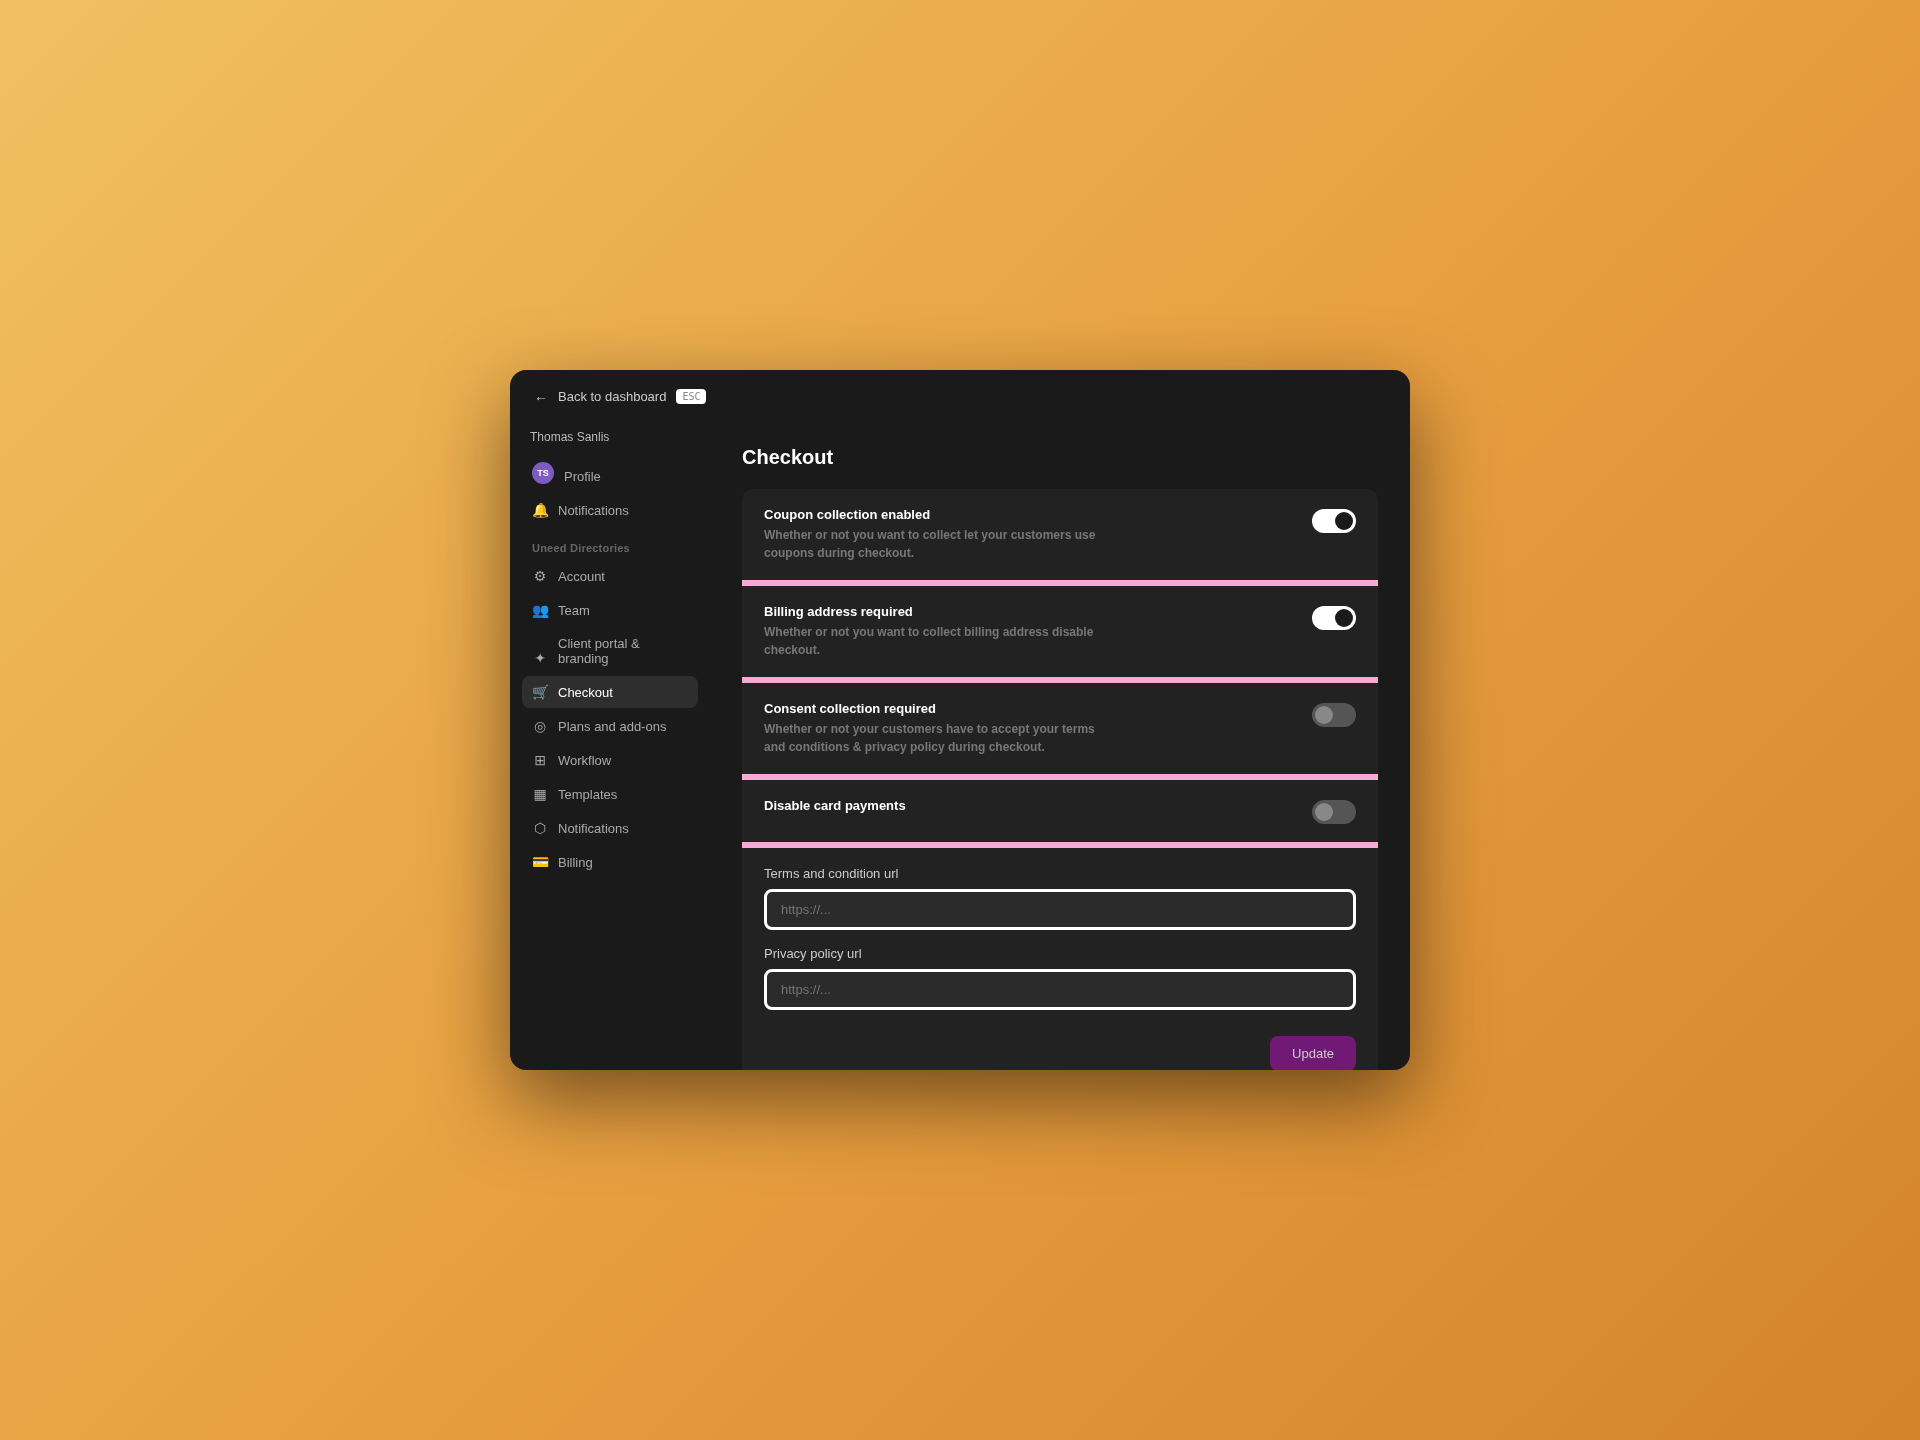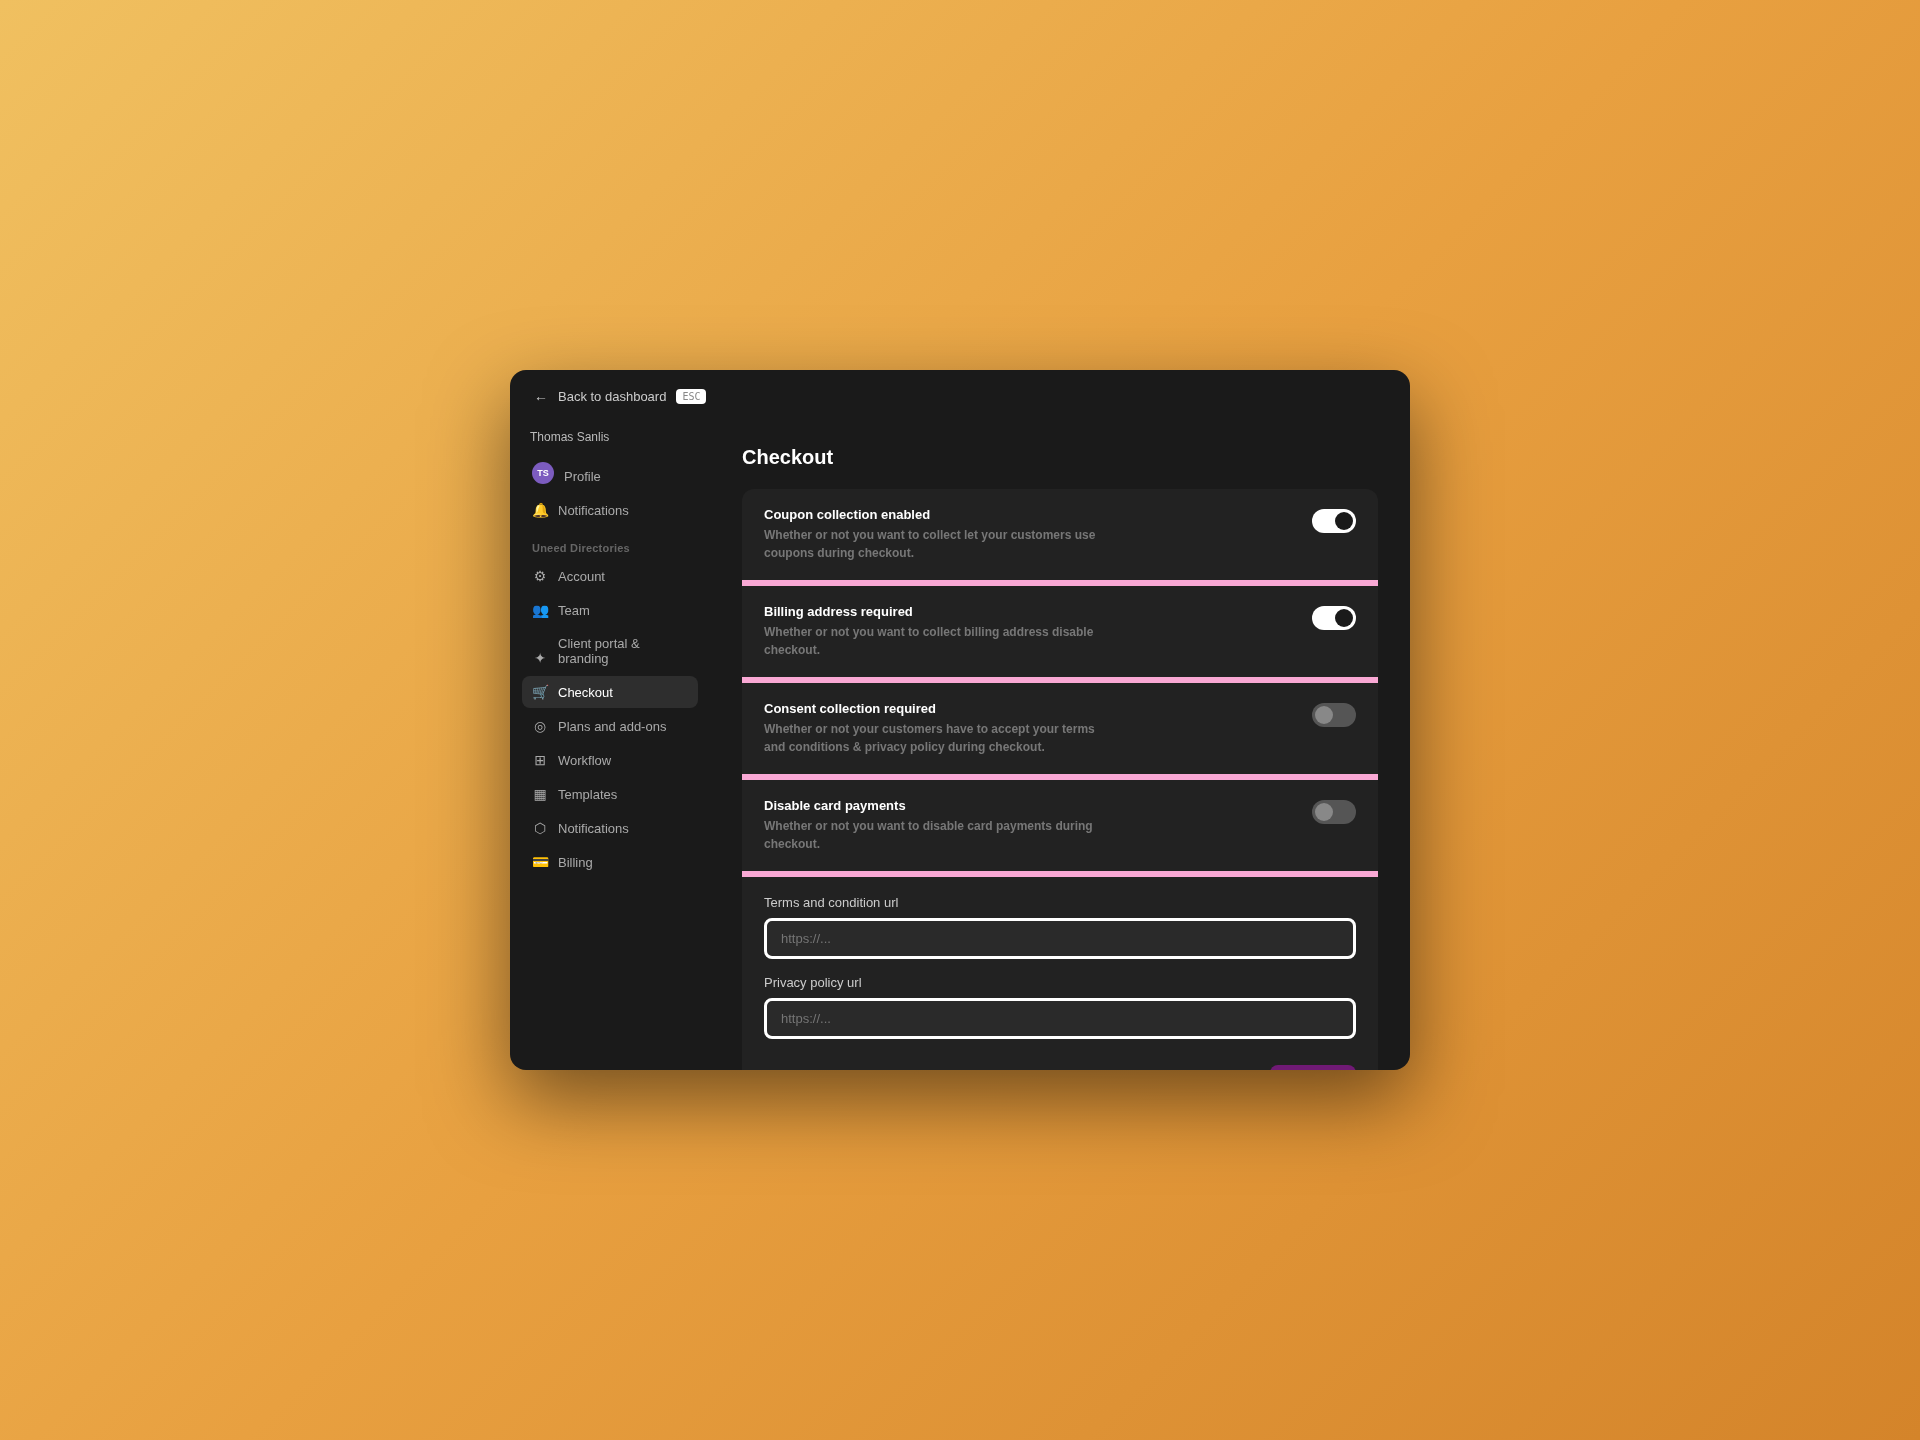--- a/index.html
+++ b/index.html
@@ -370,21 +370,20 @@
           </div>
           <label class="toggle">
             <div class="toggle-track off"></div>
             <div class="toggle-thumb off"></div>
           </label>
         </div>
 
         <div class="setting-row">
           <div class="setting-text">
             <div class="setting-label">Disable card payments</div>
-            <div class="setting-desc">Whether or not you want to disable card payments during checkout.</div>
           </div>
           <label class="toggle">
             <div class="toggle-track off"></div>
             <div class="toggle-thumb off"></div>
           </label>
         </div>
 
         <div class="url-section">
           <div class="field-label">Terms and condition url</div>
           <input class="url-input" type="text" placeholder="https://..." style="">

